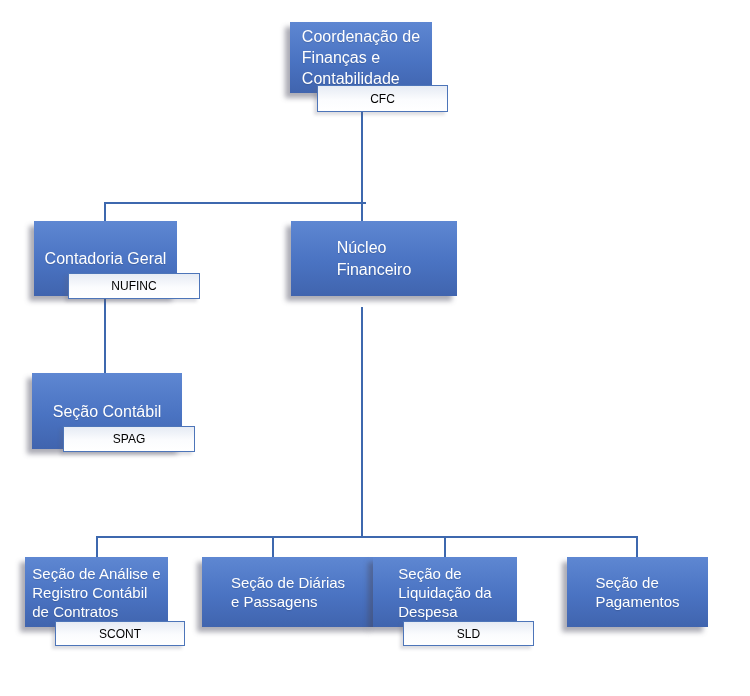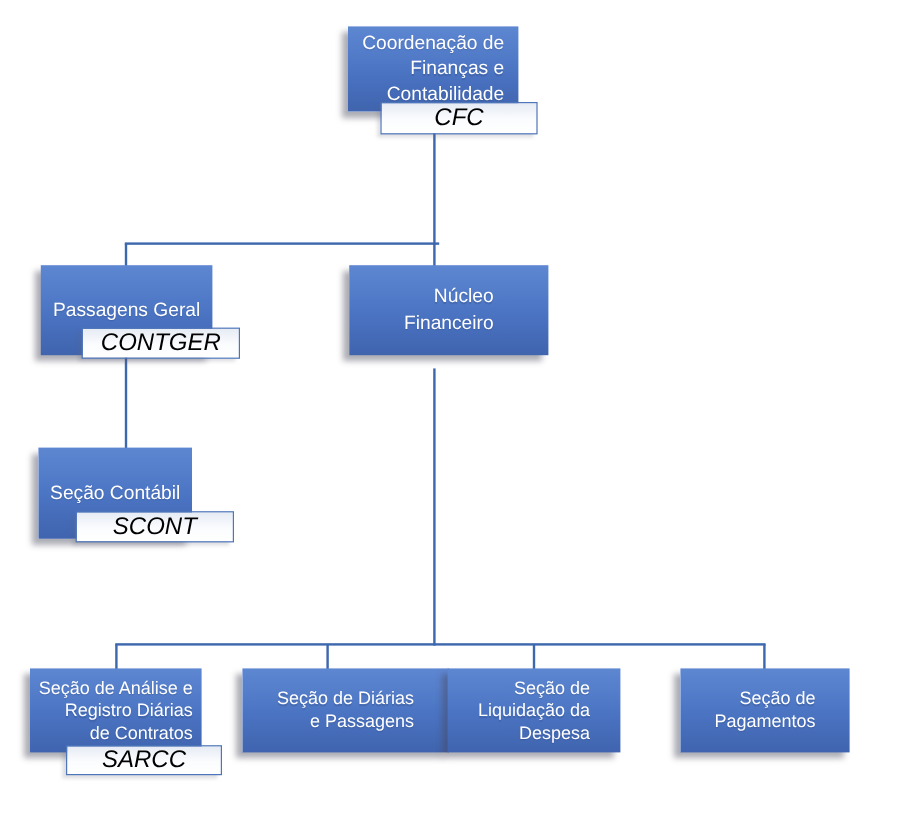--- a/index.html
+++ b/index.html
@@ -10,38 +10,37 @@
     overflow:hidden;
   }
   #canvas{position:relative;width:750px;height:696px;}
   .unit{position:absolute;z-index:2;}
   .box{
     position:absolute;left:0;top:0;width:100%;height:100%;
     background:linear-gradient(180deg,var(--node-top,#5e87d2) 0%,var(--node-mid,#4a73c2) 55%,var(--node-bottom,#4064ae) 100%);
     box-shadow:-5px 5px 5px rgba(70,70,90,0.45);
     display:flex;align-items:center;justify-content:center;
     color:var(--node-text,#ffffff);
-    text-align:right;
+    text-align:left;
   }
   .node-name{
     white-space:pre-line;
     font-size:16px;line-height:21px;
     text-shadow:0 1px 1px rgba(0,0,0,0.15);
   }
   .unit.sm .node-name{font-size:15px;line-height:19px;}
   .unit.two .node-name{line-height:22px;}
   .tag{
     position:absolute;z-index:3;
     background:linear-gradient(180deg,#e6ebf4 0%,#fbfcfe 55%,#ffffff 100%);
     border:1.5px solid var(--label-border,#4d75b9);
     box-shadow:-3px 3px 3px rgba(100,100,120,0.22);
     display:flex;align-items:center;justify-content:center;
     color:var(--label-text,#000000);
-    font-size:20px;
-    font-style:italic;
+    font-size:12px;
   }
   .conn{position:absolute;background:var(--connector,#3d68ae);z-index:1;}
 </style>
 </head>
 <body>
 
 <div id="canvas">
 
   <div class="conn" style="left:361px;top:110px;width:2px;height:94px"></div>
   <div class="conn" style="left:104px;top:202px;width:262px;height:2px"></div>
@@ -61,67 +60,70 @@
 Finanças e
 Contabilidade</span>
     </div>
     <div class="tag" style="left:27px;top:63px;width:129px;height:25px">
       <span>CFC</span>
     </div>
   </div>
 
   <div class="unit" style="left:34px;top:221px;width:143px;height:75px">
     <div class="box">
-      <span class="node-name">Passagens Geral</span>
+      <span class="node-name">Contadoria Geral</span>
     </div>
     <div class="tag" style="left:34px;top:52px;width:130px;height:24px">
-      <span>CONTGER</span>
+      <span>NUFINC</span>
     </div>
   </div>
 
   <div class="unit two" style="left:291px;top:221px;width:166px;height:75px">
     <div class="box">
       <span class="node-name">Núcleo
 Financeiro</span>
     </div>
   </div>
 
-  <div class="unit" style="left:32px;top:373px;width:128px;height:76px">
+  <div class="unit" style="left:32px;top:373px;width:150px;height:76px">
     <div class="box">
       <span class="node-name">Seção Contábil</span>
     </div>
     <div class="tag" style="left:31px;top:53px;width:130px;height:24px">
-      <span>SCONT</span>
+      <span>SPAG</span>
     </div>
   </div>
 
   <div class="unit sm" style="left:25px;top:557px;width:143px;height:70px">
     <div class="box">
       <span class="node-name">Seção de Análise e
-Registro Diárias
+Registro Contábil
 de Contratos</span>
     </div>
     <div class="tag" style="left:30px;top:64px;width:128px;height:23px">
-      <span>SARCC</span>
+      <span>SCONT</span>
     </div>
   </div>
 
   <div class="unit sm" style="left:202px;top:557px;width:172px;height:70px">
     <div class="box">
       <span class="node-name">Seção de Diárias
 e Passagens</span>
     </div>
   </div>
 
   <div class="unit sm" style="left:373px;top:557px;width:144px;height:70px">
     <div class="box">
       <span class="node-name">Seção de
 Liquidação da
 Despesa</span>
     </div>
+    <div class="tag" style="left:30px;top:64px;width:129px;height:23px">
+      <span>SLD</span>
+    </div>
   </div>
 
   <div class="unit sm" style="left:567px;top:557px;width:141px;height:70px">
     <div class="box">
       <span class="node-name">Seção de
 Pagamentos</span>
     </div>
   </div>
 
 </div>

